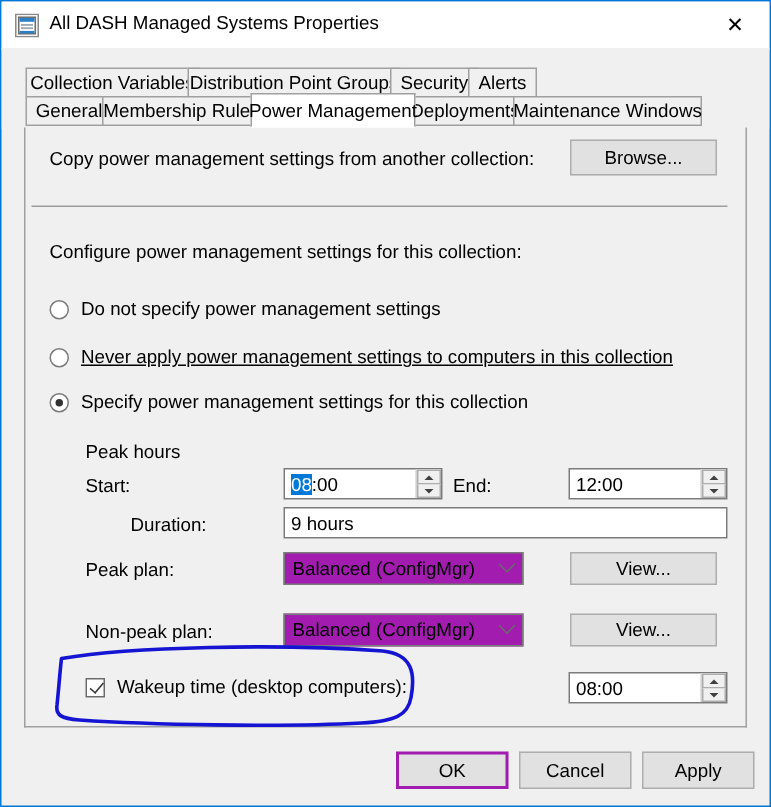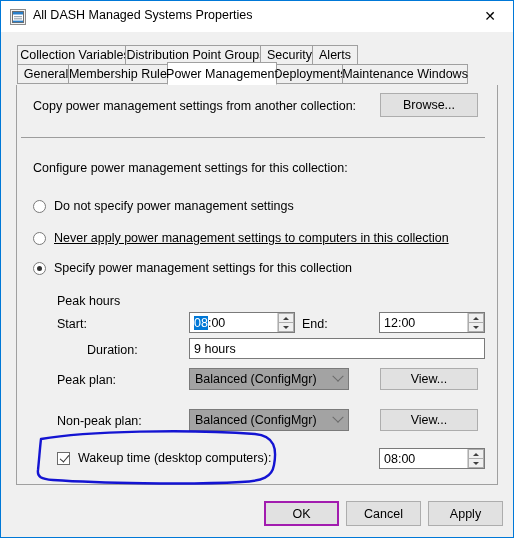--- a/index.html
+++ b/index.html
@@ -212,21 +212,21 @@
   .arrow-dn {
     width: 0; height: 0;
     border-left: 3px solid transparent;
     border-right: 3px solid transparent;
     border-top: 3px solid #404040;
   }
   
   .combo {
     position: absolute;
     box-sizing: border-box;
-    background: #a3a3a3;
+    background: #a21caf;
     border: 1px solid #7a7a7a;
     display: flex;
     align-items: center;
     cursor: default;
   }
   .combo-text {
     flex: 1;
     font-size: 12.5px;
     color: #000;
     padding-left: 5px;

